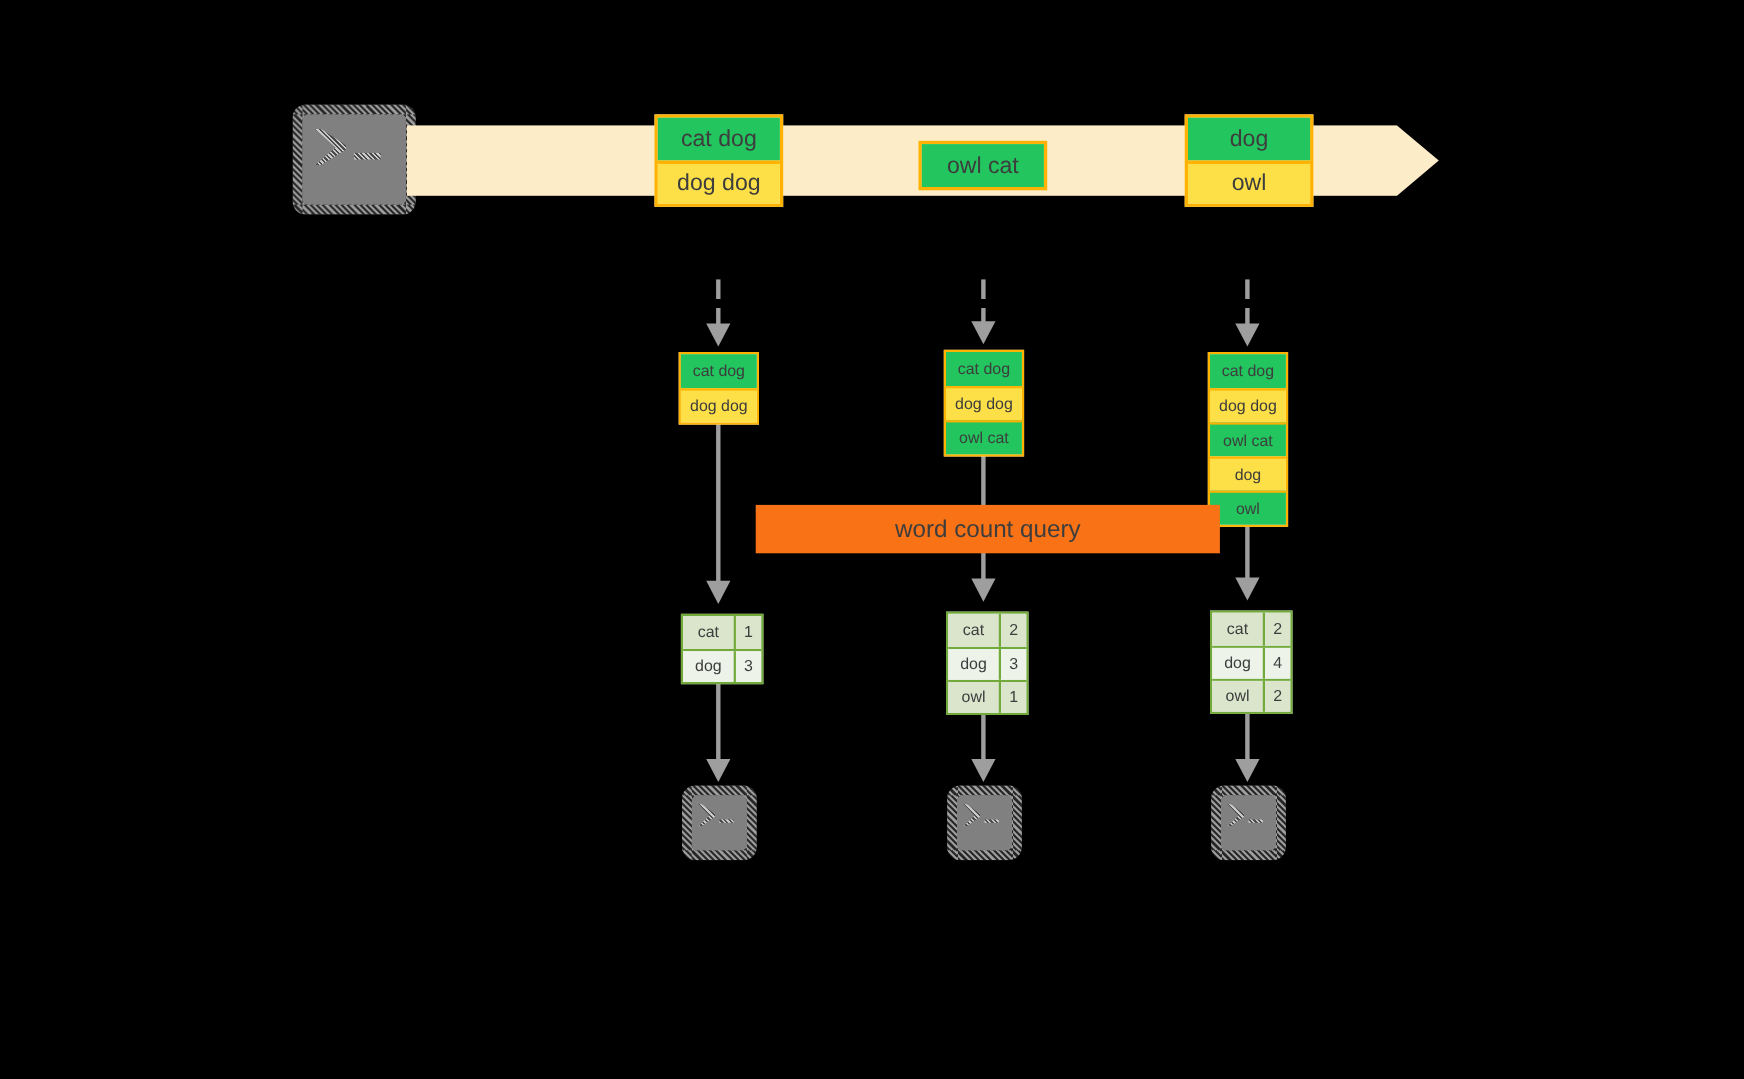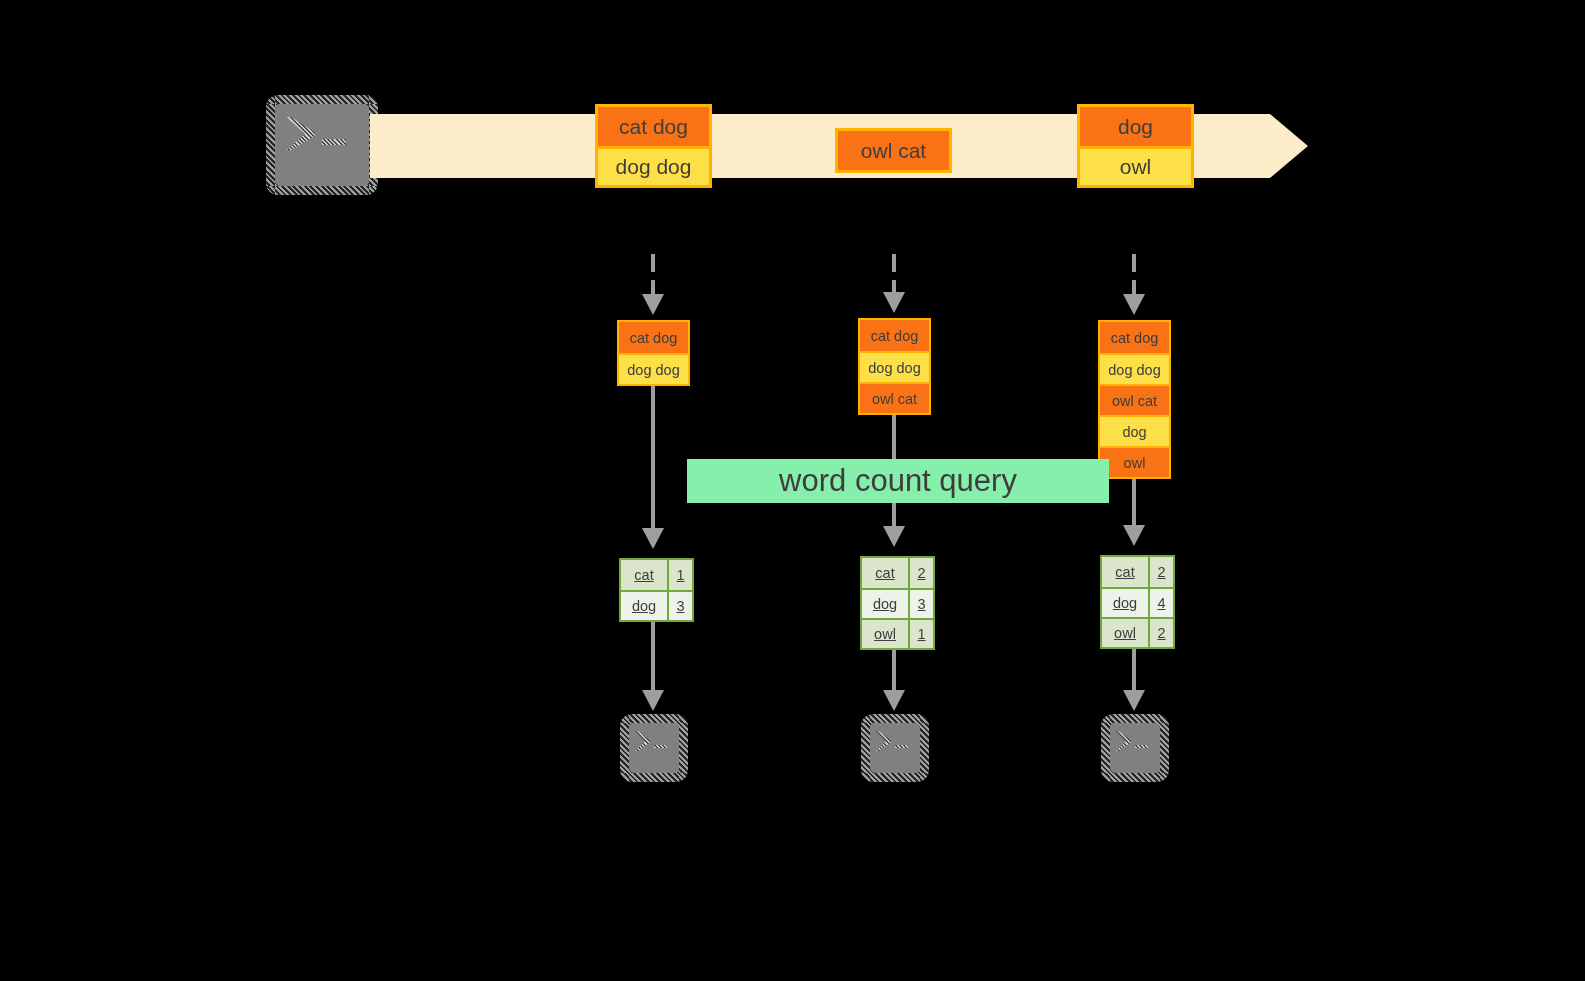--- a/index.html
+++ b/index.html
@@ -91,21 +91,21 @@
   }
   .msg-row {
     box-sizing: border-box;
     display: flex;
     align-items: center;
     justify-content: center;
     white-space: nowrap;
     color: #3d3d3d;
   }
   .msg-row + .msg-row { border-top: 3px solid #ffb200; }
-  .fill-peach { background: #f97316; }
+  .fill-peach { background: #22c55e; }
   .fill-cream { background: #fde047; }
 
   
   .msg-big .msg-row { height: 39px; font-size: 21px; }
 
   
   .msg-small { border-width: 2.5px; }
   .msg-small .msg-row { height: 31px; font-size: 14.5px; }
   .msg-small .msg-row + .msg-row { border-top: 2.5px solid #ffb200; }
 
@@ -124,21 +124,20 @@
   }
   .res-row + .res-row { border-top: 2.5px solid #71aa3b; }
   .res-word, .res-count {
     box-sizing: border-box;
     display: flex;
     align-items: center;
     justify-content: center;
     font-size: 14.5px;
     color: #3d3d3d;
     white-space: nowrap;
-    text-decoration: underline;
   }
   .res-word { width: 46px; }
   .res-count { width: 25px; border-left: 2.5px solid #71aa3b; }
   .gfill-a { background: #dae5cc; }
   .gfill-b { background: #edf3e8; }
 
   
   .vline {
     position: absolute;
     width: 4px;
@@ -159,25 +158,25 @@
     width: 0; height: 0;
     border-left: 11px solid transparent;
     border-right: 11px solid transparent;
     border-top: 21px solid #9e9e9e;
     z-index: 3;
   }
 
   
   .query-label {
     position: absolute;
-    background: #86efac;
+    background: #f97316;
     display: flex;
     align-items: center;
     justify-content: center;
-    font-size: 31px;
+    font-size: 22px;
     color: #3d3d3d;
     white-space: nowrap;
     z-index: 8;
   }
 </style>
 </head>
 <body>
 
 <div id="canvas">
 

